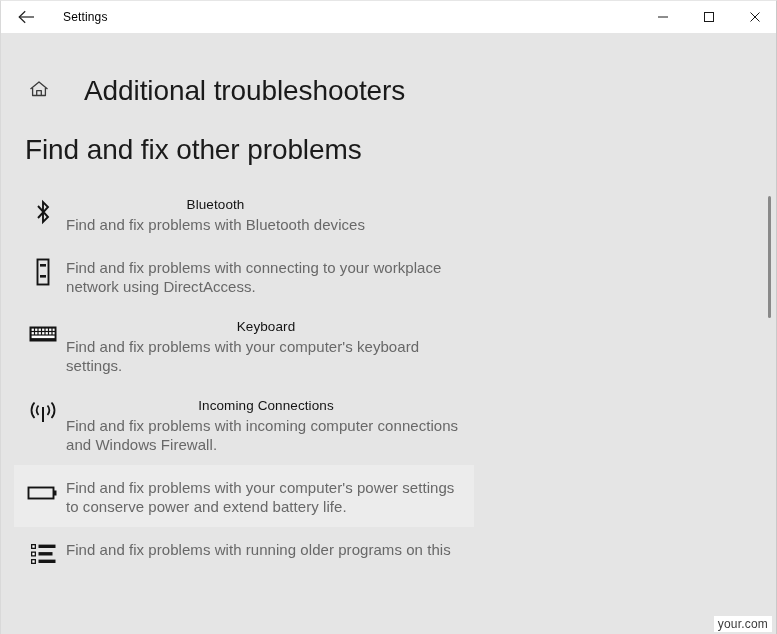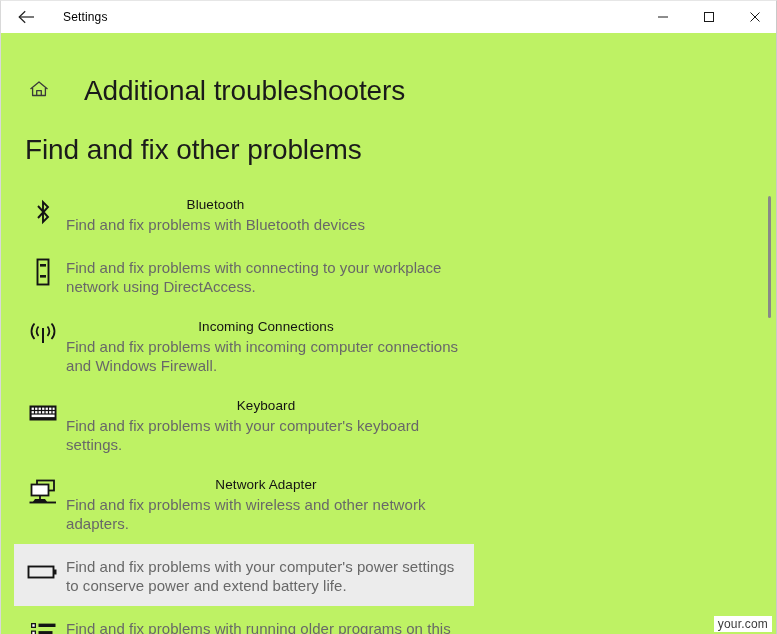--- a/index.html
+++ b/index.html
@@ -12,21 +12,21 @@
     height: 634px;
     font-family: "Liberation Sans", sans-serif;
     overflow: hidden;
     position: relative;
   }
   .window {
     position: absolute;
     left: 0; top: 0;
     width: 777px;
     height: 634px;
-    background: #bef264;
+    background: #e5e5e5;
     border-left: 1px solid #d9d9d9;
     border-right: 1px solid #c9c9c9;
     border-top: 1px solid #e6e6e6;
     box-sizing: border-box;
     overflow: hidden;
   }
 
   
   .titlebar {
     position: absolute;
@@ -262,36 +262,20 @@
       <div class="ts-item">
         <div class="ts-icon">
           <svg width="22" height="30" viewBox="0 0 22 30">
             <rect x="5.5" y="2.5" width="11" height="25" fill="none" stroke="#141414" stroke-width="1.9"></rect>
             <rect x="8" y="7" width="6" height="2.6" fill="#141414"></rect>
             <rect x="8" y="18" width="6" height="2.6" fill="#141414"></rect>
           </svg>
         </div>
         <div class="ts-text">
           <div class="ts-desc">Find and fix problems with connecting to your workplace network using DirectAccess.</div>
-        </div>
-      </div>
-
-      <div class="ts-item">
-        <div class="ts-icon">
-          <svg width="30" height="26" viewBox="0 0 30 26">
-            <line x1="15" y1="7" x2="15" y2="22" stroke="#141414" stroke-width="2"></line>
-            <path d="M10.5 5.5 A7 7 0 0 0 10.5 15" fill="none" stroke="#141414" stroke-width="1.8"></path>
-            <path d="M19.5 5.5 A7 7 0 0 1 19.5 15" fill="none" stroke="#141414" stroke-width="1.8"></path>
-            <path d="M6.5 2.5 A11.5 11.5 0 0 0 6.5 18" fill="none" stroke="#141414" stroke-width="1.8"></path>
-            <path d="M23.5 2.5 A11.5 11.5 0 0 1 23.5 18" fill="none" stroke="#141414" stroke-width="1.8"></path>
-          </svg>
-        </div>
-        <div class="ts-text">
-          <div class="ts-title">Incoming Connections</div>
-          <div class="ts-desc">Find and fix problems with incoming computer connections and Windows Firewall.</div>
         </div>
       </div>
 
       <div class="ts-item">
         <div class="ts-icon">
           <svg width="30" height="22" viewBox="0 0 30 22">
             <rect x="1.5" y="3.5" width="27" height="15" fill="#141414"></rect>
             <g fill="#ffffff">
               <rect x="3.6" y="5.6" width="2.3" height="2.3"></rect>
               <rect x="7.1" y="5.6" width="2.3" height="2.3"></rect>
@@ -312,33 +296,34 @@
           </svg>
         </div>
         <div class="ts-text">
           <div class="ts-title">Keyboard</div>
           <div class="ts-desc">Find and fix problems with your computer's keyboard settings.</div>
         </div>
       </div>
 
       <div class="ts-item">
         <div class="ts-icon">
-          <svg width="30" height="28" viewBox="0 0 30 28">
-            <rect x="9" y="2.5" width="17" height="10" fill="none" stroke="#141414" stroke-width="1.8"></rect>
-            <rect x="3.5" y="6.5" width="17" height="11" fill="#ffffff" stroke="#141414" stroke-width="1.8"></rect>
-            <line x1="12" y1="17.5" x2="12" y2="21" stroke="#141414" stroke-width="1.8"></line>
-            <polygon points="7,21 17,21 19.5,24.5 4.5,24.5" fill="#141414"></polygon>
-            <line x1="1.5" y1="24.5" x2="28" y2="24.5" stroke="#141414" stroke-width="1.9"></line>
-          </svg>
-        </div>
-        <div class="ts-text">
-          <div class="ts-title">Network Adapter</div>
-          <div class="ts-desc">Find and fix problems with wireless and other network adapters.</div>
-        </div>
-      </div>
+          <svg width="30" height="26" viewBox="0 0 30 26">
+            <line x1="15" y1="7" x2="15" y2="22" stroke="#141414" stroke-width="2"></line>
+            <path d="M10.5 5.5 A7 7 0 0 0 10.5 15" fill="none" stroke="#141414" stroke-width="1.8"></path>
+            <path d="M19.5 5.5 A7 7 0 0 1 19.5 15" fill="none" stroke="#141414" stroke-width="1.8"></path>
+            <path d="M6.5 2.5 A11.5 11.5 0 0 0 6.5 18" fill="none" stroke="#141414" stroke-width="1.8"></path>
+            <path d="M23.5 2.5 A11.5 11.5 0 0 1 23.5 18" fill="none" stroke="#141414" stroke-width="1.8"></path>
+          </svg>
+        </div>
+        <div class="ts-text">
+          <div class="ts-title">Incoming Connections</div>
+          <div class="ts-desc">Find and fix problems with incoming computer connections and Windows Firewall.</div>
+        </div>
+      </div>
+
 
       <div class="ts-item highlight">
         <div class="ts-icon">
           <svg width="34" height="20" viewBox="0 0 34 20">
             <rect x="2.5" y="5.5" width="25" height="11" fill="none" stroke="#141414" stroke-width="1.9"></rect>
             <rect x="27.5" y="8.5" width="3" height="5" fill="#141414"></rect>
           </svg>
         </div>
         <div class="ts-text">
           <div class="ts-desc">Find and fix problems with your computer's power settings to conserve power and extend battery life.</div>

